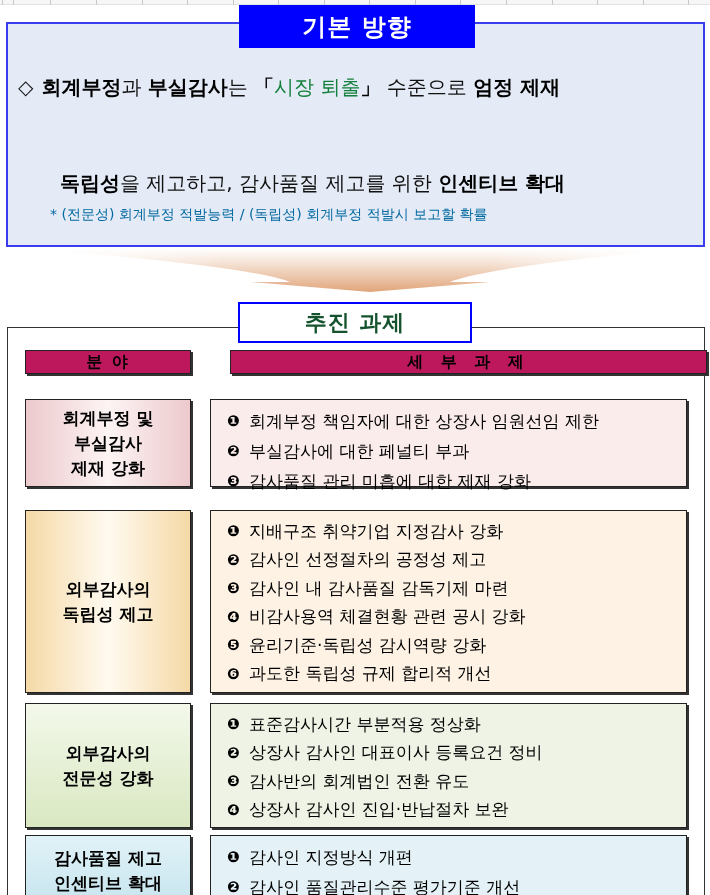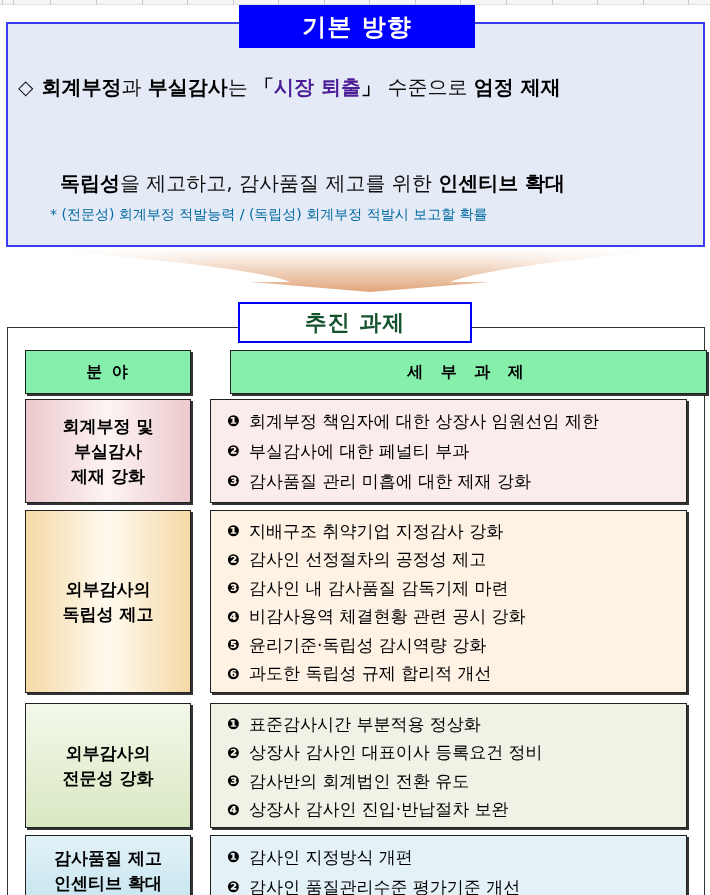--- a/index.html
+++ b/index.html
@@ -11,52 +11,52 @@
   .grid-strip .gl { position: absolute; top: 0; width: 1px; height: 5px; background: #c8c8c8; }
 
   
   .basic-box { position: absolute; left: 6px; top: 22px; width: 699px; height: 225px;
     background: #e4ebf6; border: 2px solid #3b3bf0; }
   .basic-title { position: absolute; left: 239px; top: 5px; width: 236px; height: 43px;
     background: #0000ff; color: #ffffff; font-weight: bold; font-size: 24px;
     display: flex; align-items: center; justify-content: center; letter-spacing: 1px; z-index: 2; }
   .line { position: absolute; left: 10px; font-size: 20px; white-space: nowrap; color: #111; }
   .line b { font-weight: bold; color: #000; margin-top: 24px; }
-  .line .red { color: #4c1d95; font-weight: bold; }
+  .line .red { color: #15803d; font-weight: normal; }
   .line1 { top: 50px; }
   .line2 { top: 113px; }
   .line3 { top: 146px; left: 52px; }
   .note { position: absolute; top: 182px; left: 42px; font-size: 14px; color: #0369a1; white-space: nowrap; }
   .diamond { display: inline-block; margin-right: 8px; font-size: 20px; }
 
   
   .arrow { position: absolute; left: 20px; top: 248px; width: 670px; height: 44px; }
 
   
   .tasks-frame { position: absolute; left: 7px; top: 327px; width: 698px; height: 580px;
     border: 1.5px solid #333; background: #fff; }
   .tasks-title { position: absolute; left: 238px; top: 302px; width: 234px; height: 41px;
     background: #fff; border: 2.5px solid #0000ff; color: #14532d; font-weight: bold; font-size: 22px;
     display: flex; align-items: center; justify-content: center; z-index: 2; letter-spacing: 1px; }
 
-  .hdr { position: absolute; top: 350px; height: 44px; background: #86efac;
+  .hdr { position: absolute; top: 350px; height: 24px; background: #be185d;
     border: 1.5px solid #222; box-shadow: 2px 2px 0 #333;
     display: flex; align-items: center; justify-content: center; font-weight: bold; font-size: 16px; letter-spacing: 2px; }
   .hdr-cat { left: 25px; width: 166px; }
   .hdr-det { left: 210px; width: 477px; letter-spacing: 6px; margin-left: 20px; }
 
   .cat { position: absolute; left: 25px; width: 166px; border: 1.5px solid #222; box-shadow: 2px 2px 0 #333;
     display: flex; align-items: center; justify-content: center; text-align: center;
     font-weight: bold; font-size: 17px; line-height: 25px; white-space: pre-line; }
   .det { position: absolute; left: 210px; width: 477px; border: 1.5px solid #222; box-shadow: 2px 2px 0 #333;
     padding: 6px 0 0 16px; font-size: 17px; }
   .det .item { white-space: nowrap; display: flex; align-items: center; }
   .det .num { display: inline-block; width: 22px; font-size: 15px; font-weight: bold; }
 
-  .r1 { top: 399px; height: 104px; }
+  .r1 { top: 399px; height: 88px; }
   .r1.cat { background: linear-gradient(90deg, #ecc9cc 0%, #fdf4f4 50%, #ecc9cc 100%); }
   .r1.det { background: #fbecec; }
   .r1.det .item { height: 30px; }
 
   .r2 { top: 510px; height: 183px; }
   .r2.cat { background: linear-gradient(90deg, #f5d9a6 0%, #fffaf0 50%, #f5d9a6 100%); }
   .r2.det { background: #fdf2e4; }
   .r2.det .item { height: 28.5px; }
 
   .r3 { top: 703px; height: 125px; }

